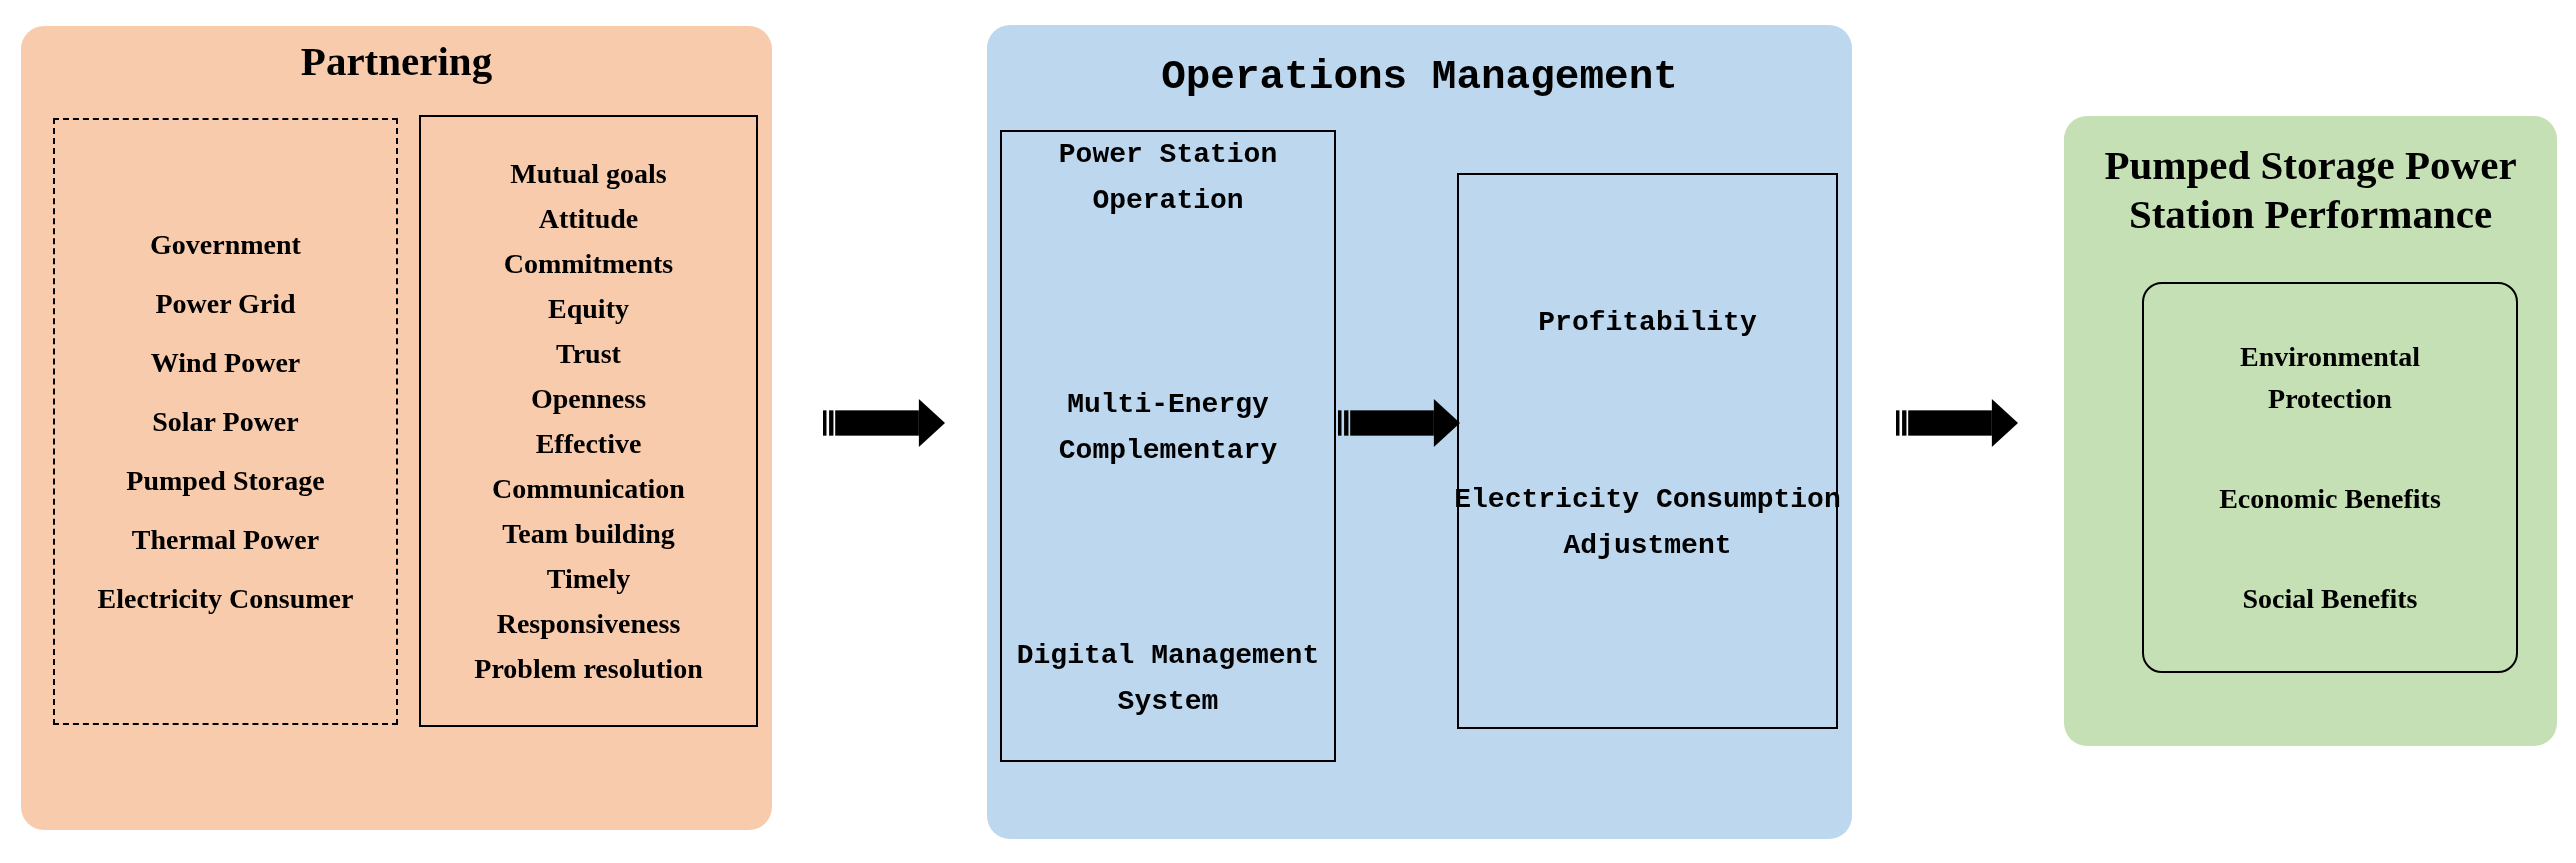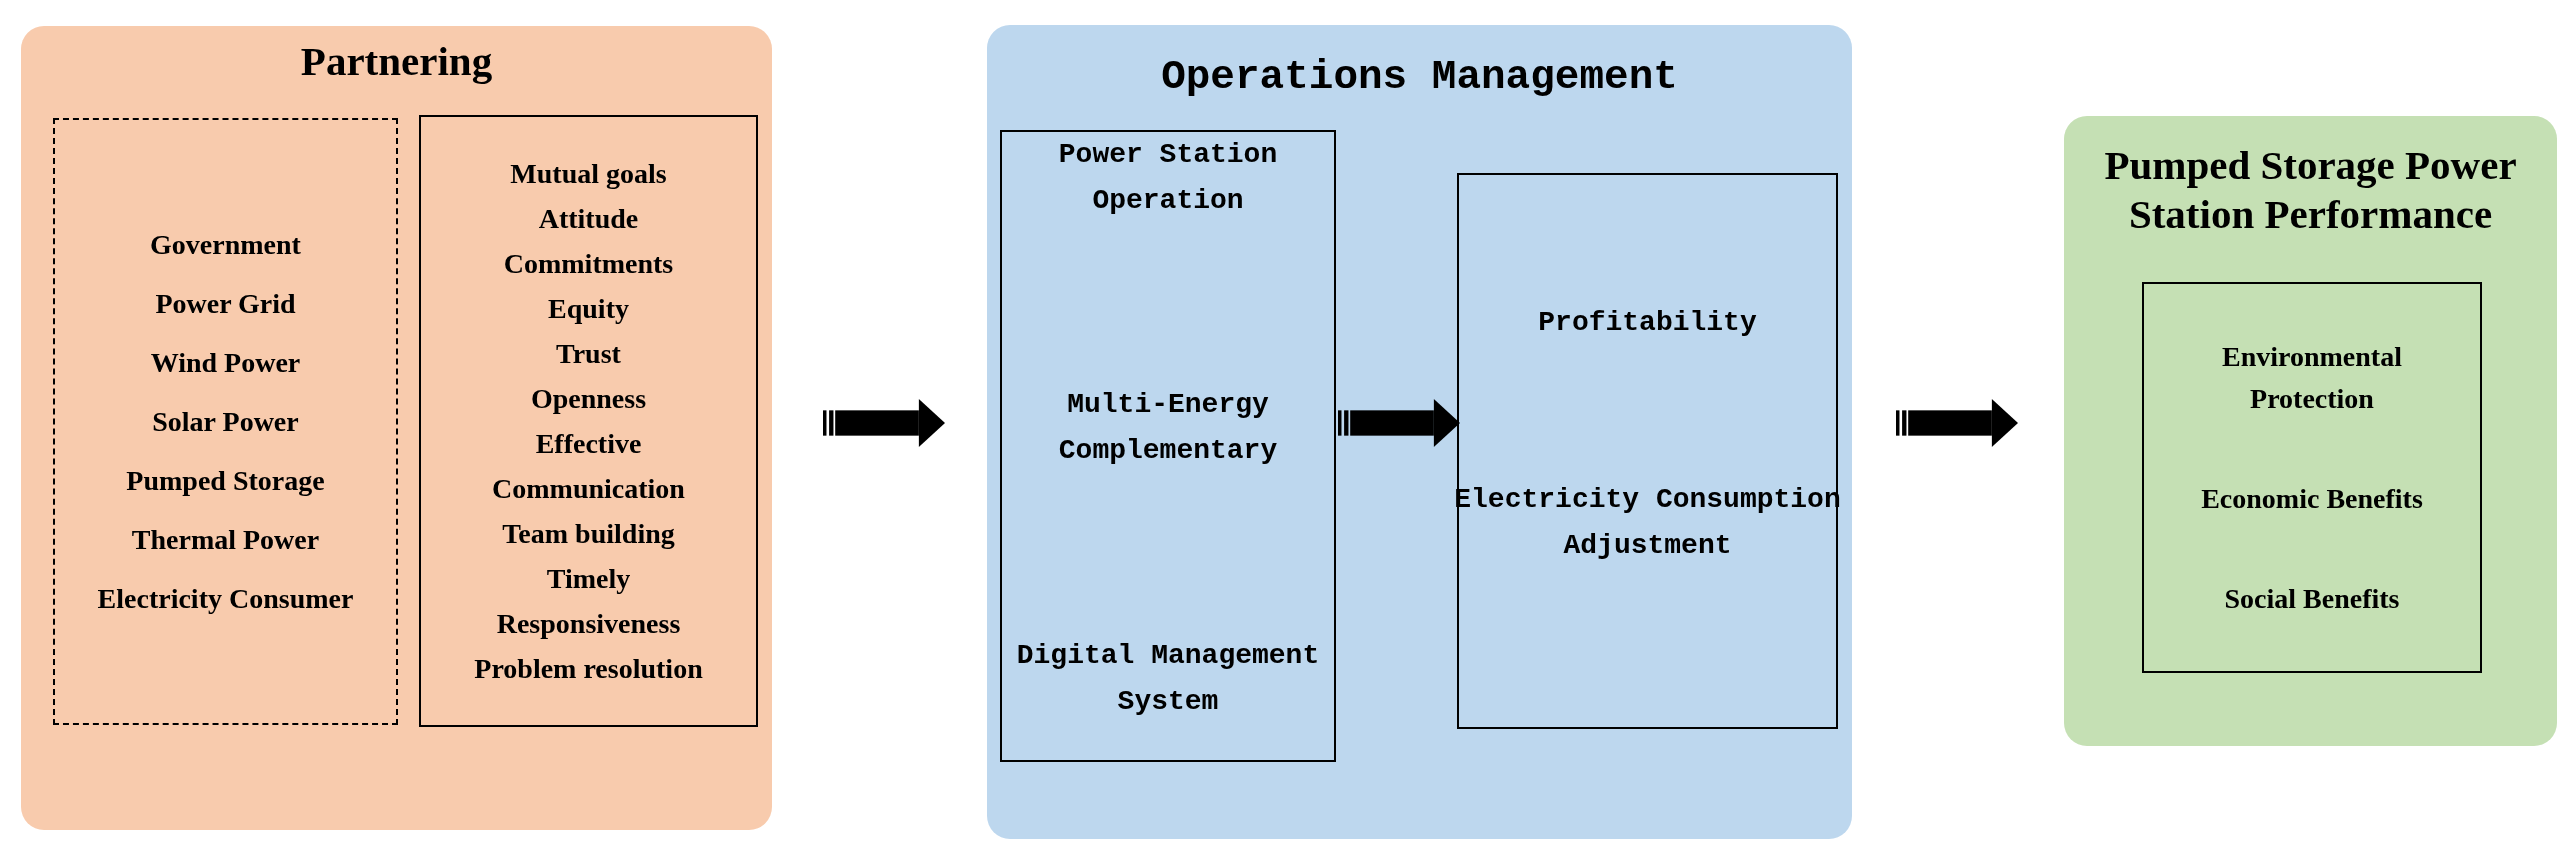--- a/index.html
+++ b/index.html
@@ -56,21 +56,21 @@
   #panel-operations{left:987px;top:24.5px;width:865px;height:814px;background:var(--operations-bg);font-family:Liberation Mono, monospace;}
   #panel-operations .panel-title{padding-top:28px;}
   #station-box{left:13px;top:105px;width:336px;height:632px;gap:75px;padding-bottom:35px;justify-content:space-between;}
   #station-box .line{line-height:46px;}
   #profit-box{left:470px;top:148px;width:381px;height:556px;gap:131px;padding-bottom:33px;text-align:center;}
   #profit-box .line{line-height:46px;}
 
   
   #panel-performance{left:2064px;top:116px;width:493px;height:630px;background:var(--performance-bg);}
   #panel-performance .panel-title{padding-top:25px;}
-  #benefits-box{left:78px;top:166px;width:340px;height:391px;gap:58px;}
+  #benefits-box{left:78px;top:166px;width:376px;height:391px;gap:58px;border-radius:20px;}
   #benefits-box .line{line-height:42px;}
 
   .flow-arrow{
     position:absolute;
     top:399px;
     width:122px;
     height:48px;
   }
   #arrow-1{left:823px;}
   #arrow-2{left:1338px;}

